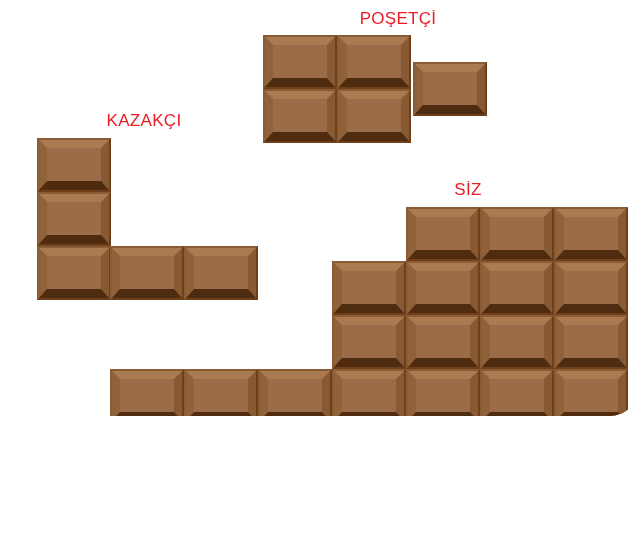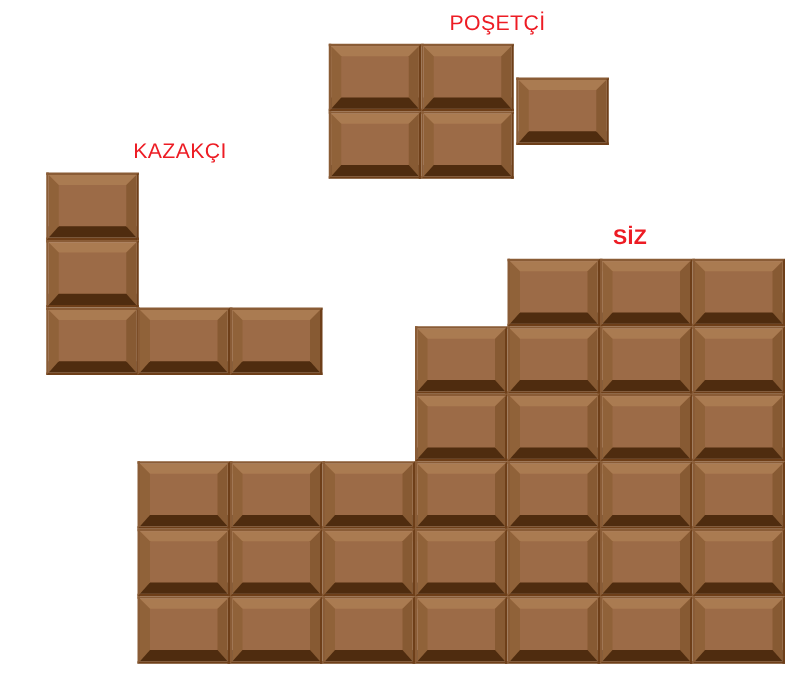--- a/index.html
+++ b/index.html
@@ -1,39 +1,40 @@
 <!DOCTYPE html>
 <html style="--page-bg: #ffffff; --label-color: #ED1C24; --choc-face: #9c6b47; --choc-bevel-top: #aa7b51; --choc-bevel-left: #906239; --choc-bevel-right: #875a33; --choc-bevel-bottom: #4f2c0f; --choc-edge: #7c4e26; --choc-edge-light: #8a5c36; --choc-edge-dark: #6e3f19;"><head>
 <meta charset="utf-8">
 <style>
   * { margin: 0; padding: 0; }
   html, body { background: #ffffff; font-family: "Liberation Sans", sans-serif; }
   .canvas {
     position: relative;
     width: 640px;
-    height: 543px;
+    height: 416px;
     background: var(--page-bg, #ffffff);
     overflow: hidden;
+    border-radius: 31px;
   }
   .group { position: absolute; inset: 0; }
   .group-label {
     position: absolute;
     width: 200px;
     transform: translateX(-50%);
     text-align: center;
     color: var(--label-color, #ED1C24);
     font-size: 17px;
     line-height: 20px;
     font-weight: 400;
     letter-spacing: 0.3px;
     white-space: nowrap;
   }
   .label-posetci { left: 398px; top: 9px; }
   .label-kazakci { left: 144px; top: 111px; text-align: center; }
-  .label-siz     { left: 504px; top: 180px; font-weight: bold; }
+  .label-siz     { left: 468px; top: 180px; }
   .piece {
     position: absolute;
     box-sizing: border-box;
     background: var(--choc-edge, #7c4e26);
     border: 2px solid;
     border-color: var(--choc-edge-light, #8a5c36) var(--choc-edge-dark, #6e3f19)
                   var(--choc-edge-dark, #6e3f19) var(--choc-edge-light, #8a5c36);
   }
   .piece-face {
     width: 100%;

